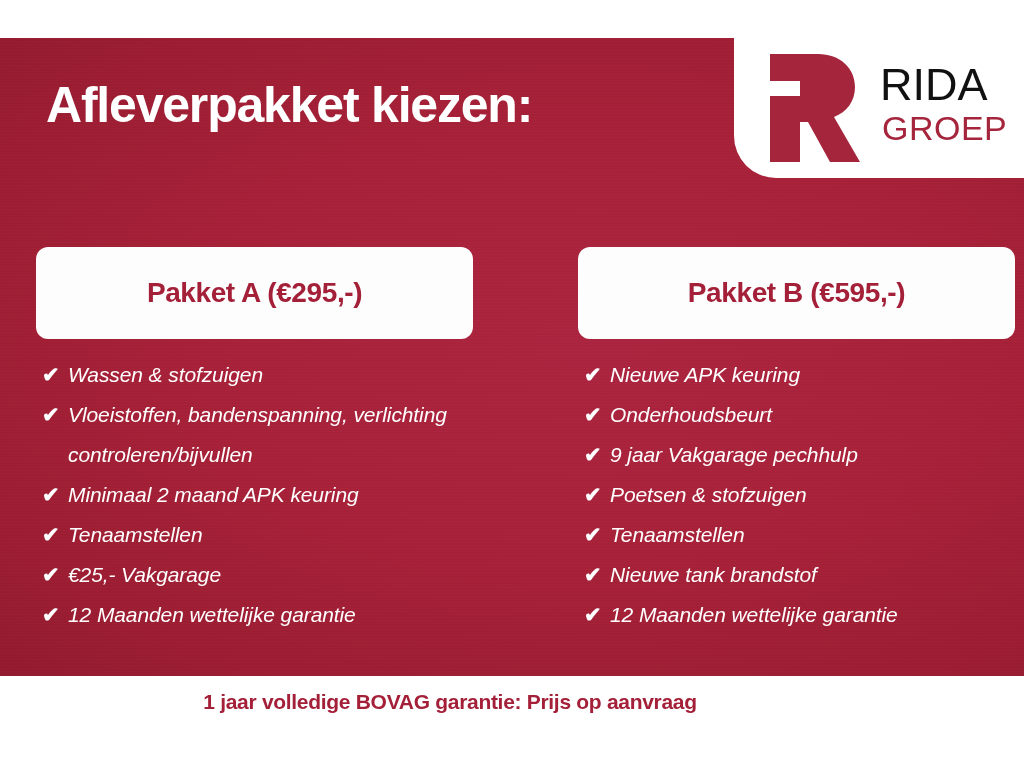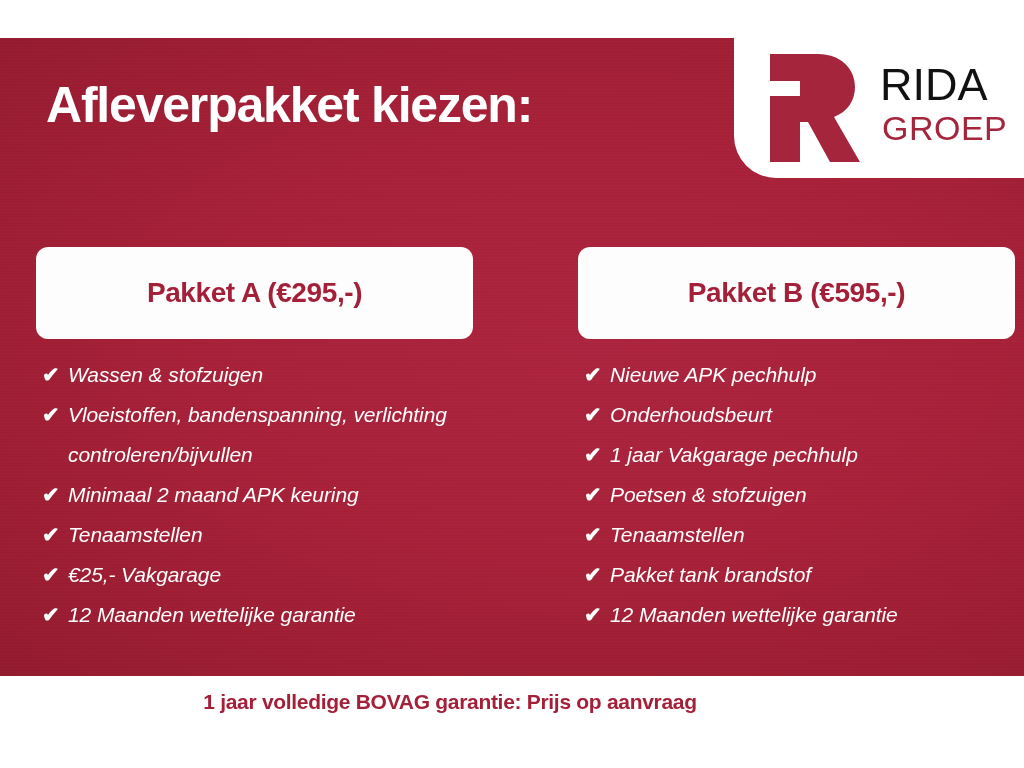--- a/index.html
+++ b/index.html
@@ -208,41 +208,41 @@
       </ul>
   </div>
 
   <div class="pkg-col" id="pkg-col-b">
     <div class="pkg-header">
       <span class="pkg-title">Pakket B (€595,-)</span>
     </div>
     <ul class="pkg-list" id="list-b">
         <li class="pkg-item">
           <span class="check-icon">✔</span>
-          <span class="item-text">Nieuwe APK pechhulp</span>
+          <span class="item-text">Nieuwe APK keuring</span>
         </li>
         <li class="pkg-item">
           <span class="check-icon">✔</span>
           <span class="item-text">Onderhoudsbeurt</span>
         </li>
         <li class="pkg-item">
           <span class="check-icon">✔</span>
-          <span class="item-text">1 jaar Vakgarage pechhulp</span>
+          <span class="item-text">9 jaar Vakgarage pechhulp</span>
         </li>
         <li class="pkg-item">
           <span class="check-icon">✔</span>
           <span class="item-text">Poetsen &amp; stofzuigen</span>
         </li>
         <li class="pkg-item">
           <span class="check-icon">✔</span>
           <span class="item-text">Tenaamstellen</span>
         </li>
         <li class="pkg-item">
           <span class="check-icon">✔</span>
-          <span class="item-text">Pakket tank brandstof</span>
+          <span class="item-text">Nieuwe tank brandstof</span>
         </li>
         <li class="pkg-item">
           <span class="check-icon">✔</span>
           <span class="item-text">12 Maanden wettelijke garantie</span>
         </li>
       </ul>
   </div>
 
   <div id="footer-bar">
     <span id="footer-text">1 jaar volledige BOVAG garantie: Prijs op aanvraag</span>

